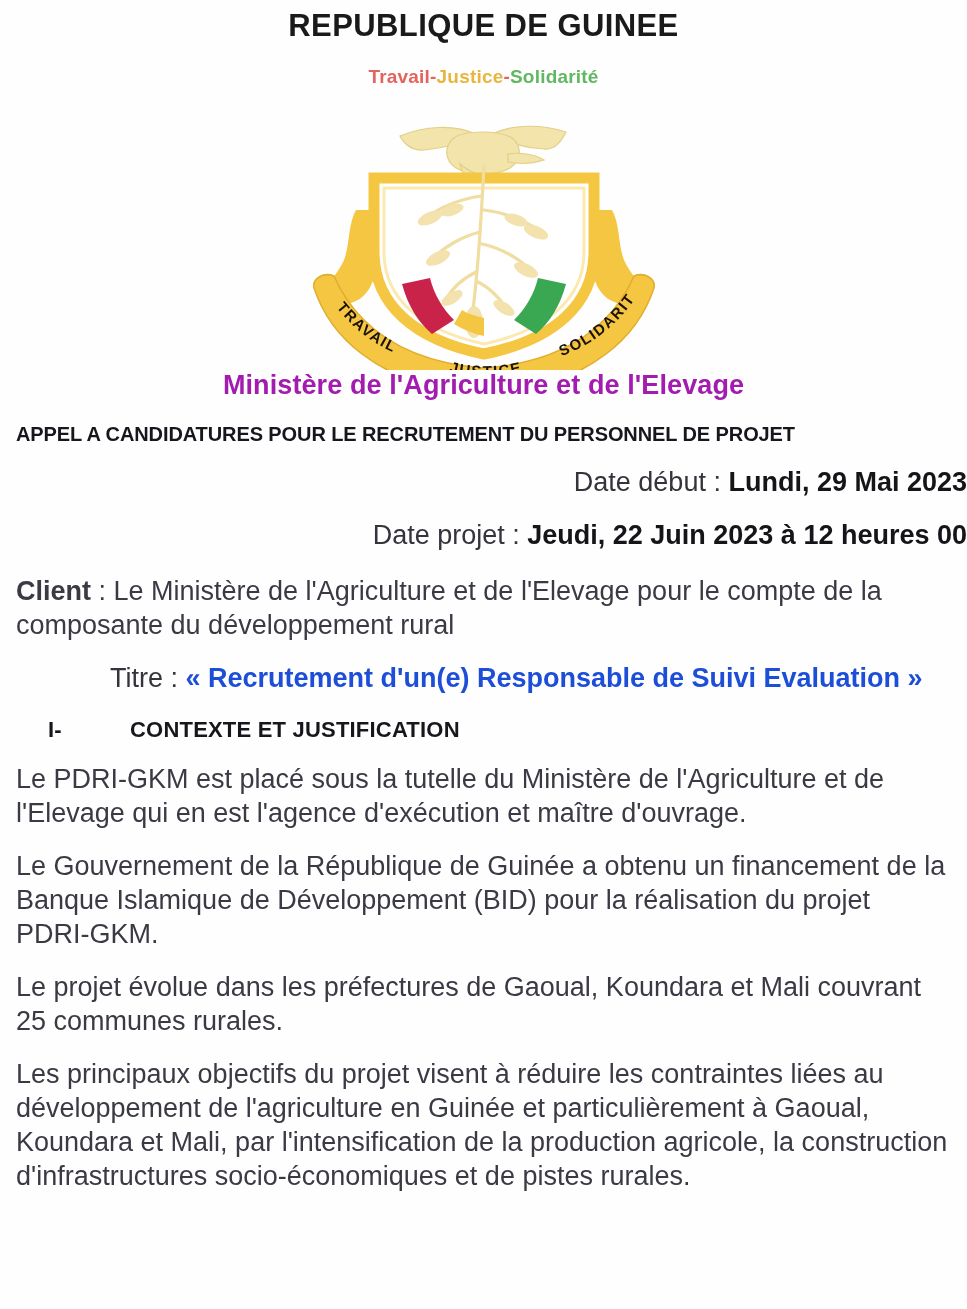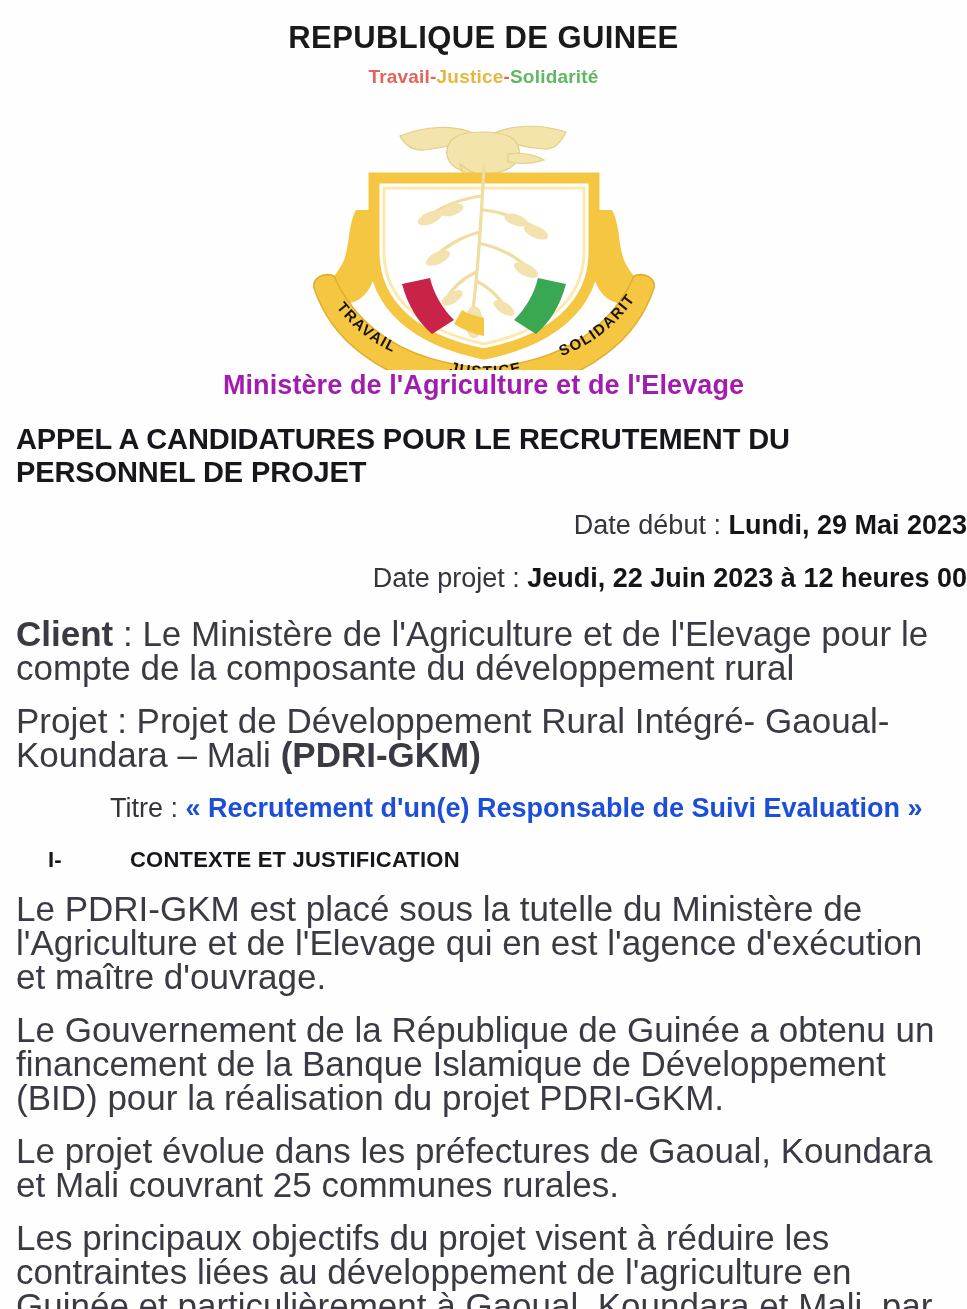--- a/index.html
+++ b/index.html
@@ -23,28 +23,28 @@
     box-sizing: border-box;
   }
 
   
   .republic-title {
     text-align: center;
     font-size: 31px;
     font-weight: bold;
     letter-spacing: 0.4px;
     color: #1a1a1a;
-    padding-top: 20px;
+    padding-top: 8px;
     font-family: "Liberation Sans", sans-serif;
   }
   .motto {
     text-align: center;
     font-size: 19px;
     font-weight: bold;
-    margin-top: 10px;
+    margin-top: 22px;
     letter-spacing: 0.2px;
   }
   .motto .m-travail { color: #e4645c; }
   .motto .m-sep     { color: #e4645c; }
   .motto .m-justice { color: #e8b63f; }
   .motto .m-solid   { color: #62b862; }
 
   
   .emblem-wrap {
     width: 100%;
@@ -58,36 +58,36 @@
   
   .ministry {
     text-align: center;
     font-size: 27px;
     font-weight: bold;
     color: #a21caf;
     margin-top: -4px;
     letter-spacing: 0.1px;
   }
   .appel {
-    font-size: 29px;
+    font-size: 20px;
     font-weight: bold;
     color: #16161c;
     margin: 22px 0 0 16px;
     letter-spacing: -0.1px;
   }
   .line {
     font-size: 27px;
     color: #34343c;
     margin: 20px 0 0 16px;
     line-height: 33px;
     text-align: right;
   }
   .line b, .line strong { color: #151519; font-weight: bold; }
   .para {
-    font-size: 35px;
+    font-size: 27px;
     color: #3a3a44;
     margin: 19px 18px 0 16px;
     line-height: 34px;
   }
   .titre-line {
     font-size: 27px;
     color: #34343c;
     margin: 20px 0 0 110px;
     line-height: 33px;
   }
@@ -197,24 +197,20 @@
   </div>
 
   <div class="line">
     <span>Date projet : </span><b>Jeudi, 22 Juin 2023 à 12 heures 00</b>
   </div>
 
   <div class="para client-line">
     <b>Client</b><span> : Le Ministère de l'Agriculture et de l'Elevage pour le compte de la composante du développement rural</span>
   </div>
 
-  <div class="para">
-    <span>Projet :  </span><span>Projet de Développement Rural Intégré- Gaoual- Koundara – Mali</span>
-    <b>(PDRI-GKM)</b>
-  </div>
 
   <div class="titre-line">
     <span>Titre : </span><b>« Recrutement d'un(e) Responsable de Suivi Evaluation »</b>
   </div>
 
   <div class="section-head">
     <span class="numeral">I-</span><span>CONTEXTE ET JUSTIFICATION</span>
   </div>
 
   <div class="para">Le PDRI-GKM est placé sous la tutelle du Ministère de l'Agriculture et de l'Elevage qui en est l'agence d'exécution et maître d'ouvrage.</div>

